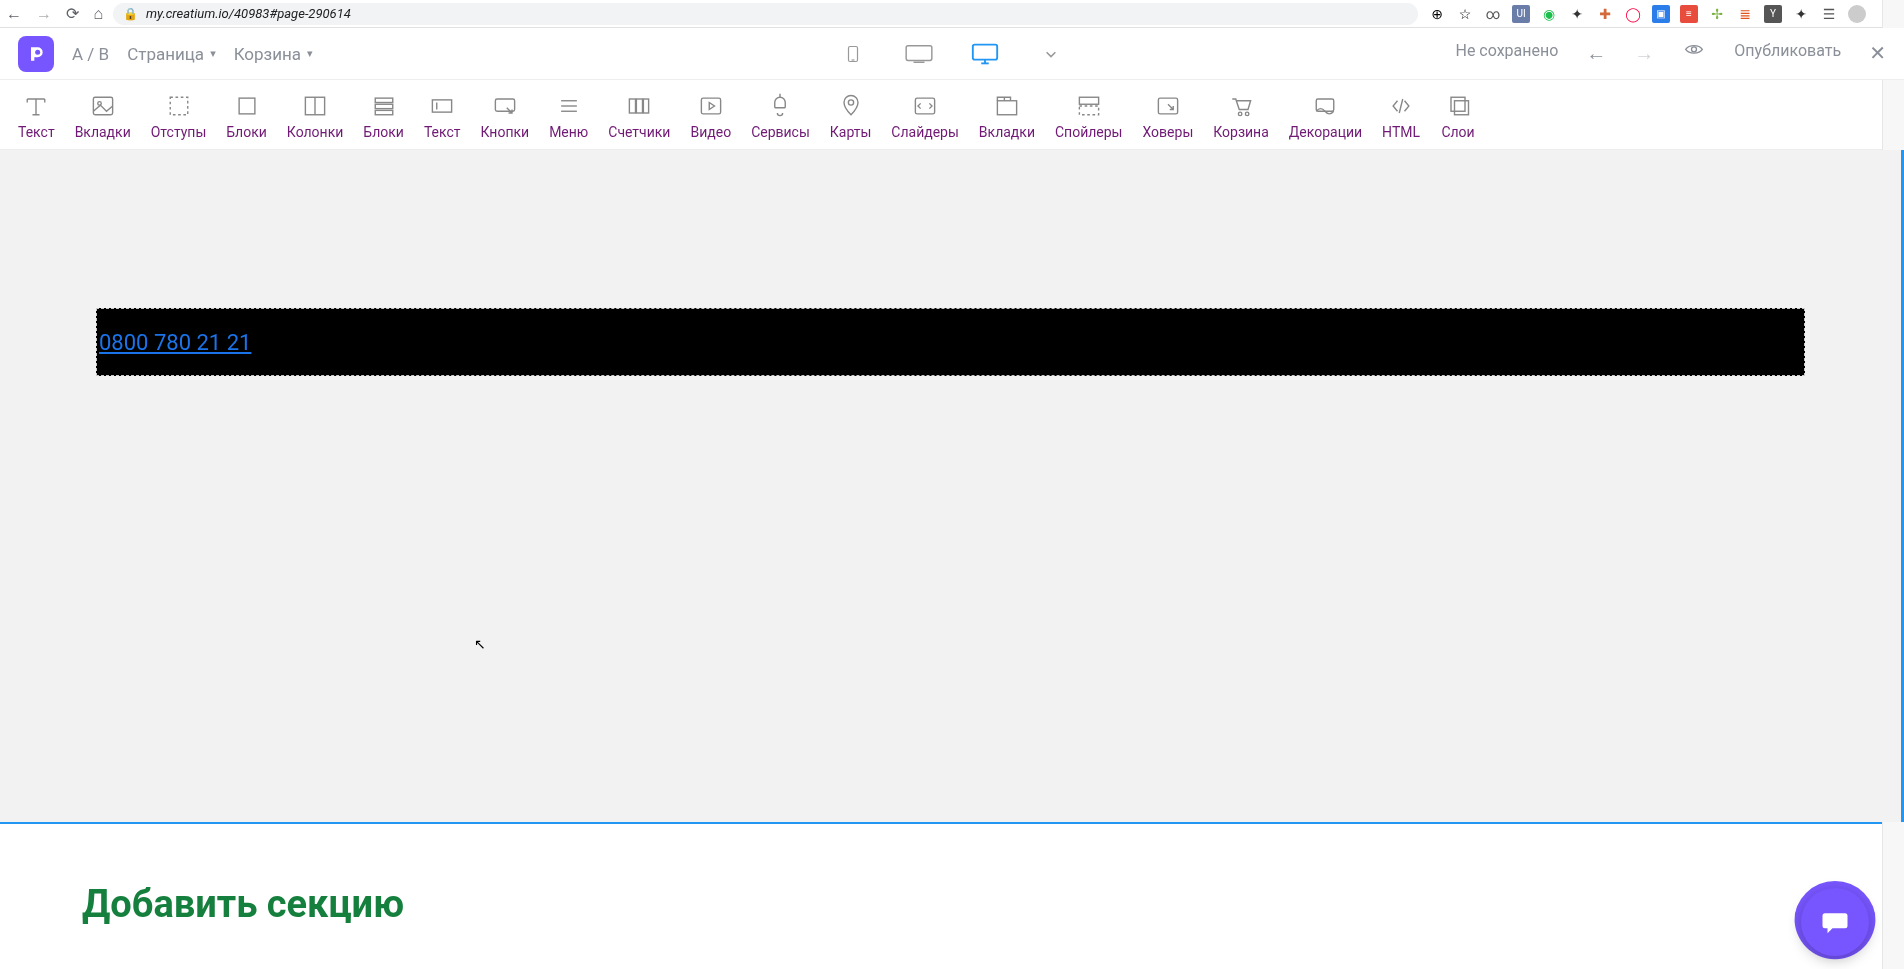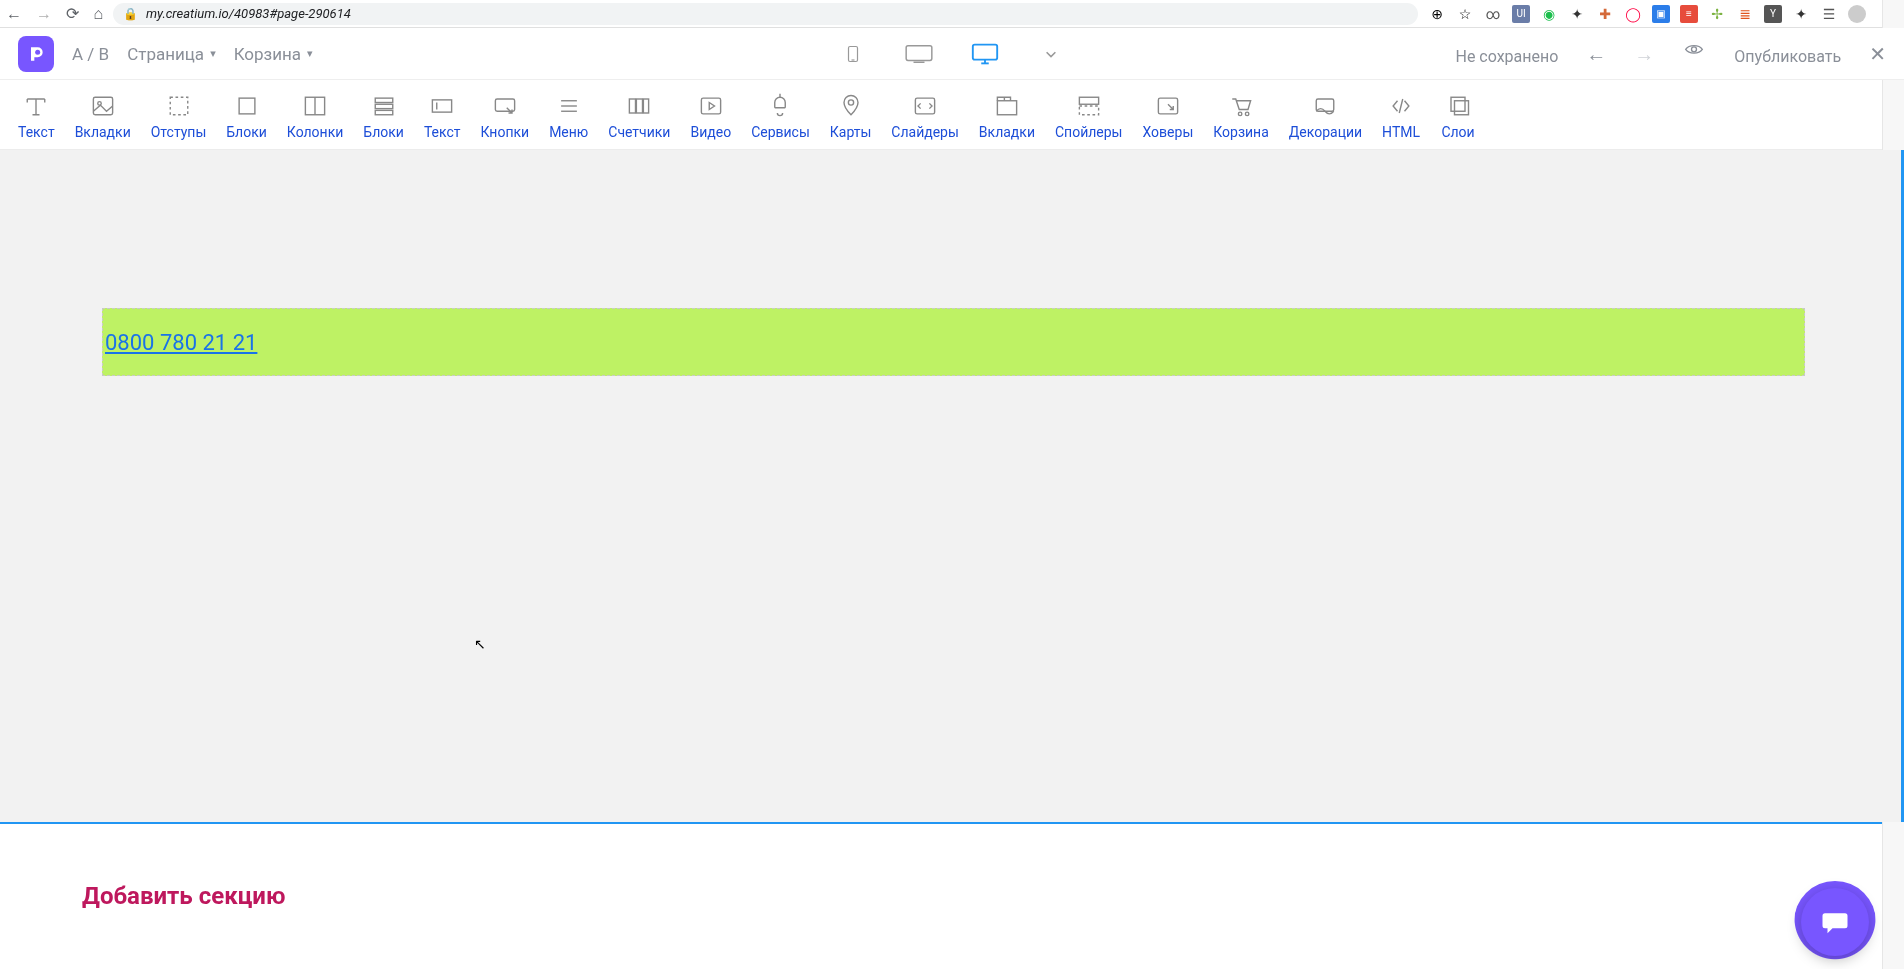--- a/index.html
+++ b/index.html
@@ -18,39 +18,39 @@
 
   
   .app-header { height: 52px; background: #fff; display: flex; align-items: center; padding: 0 18px; gap: 18px; position: relative; border-bottom: 1px solid #eee; }
   .logo { width: 36px; height: 36px; border-radius: 8px; background: #7856ff; display: flex; align-items: center; justify-content: center; color: #fff; font-weight: 700; font-size: 18px; }
   .hdr-item { color: #8a8f98; font-size: 17px; display: flex; align-items: center; gap: 6px; cursor: pointer; }
   .hdr-item .chev { font-size: 11px; }
   .hdr-center { position: absolute; left: 50%; transform: translateX(-50%); display: flex; align-items: center; gap: 36px; }
   .dev-icon { width: 30px; height: 24px; display: flex; align-items: center; justify-content: center; }
   .dev-icon svg { display: block; }
   .dev-sel svg rect, .dev-sel svg line { stroke: #2196f3 !important; }
-  .hdr-right { position: absolute; right: 18px; display: flex; align-items: flex-end; gap: 28px; color: #8a8f98; }
+  .hdr-right { position: absolute; right: 18px; display: flex; align-items: flex-start; gap: 28px; color: #8a8f98; }
   .hdr-right .txt { font-size: 16px; }
   .hdr-right .ico { font-size: 20px; }
 
   
   .tool-row { height: 70px; background: #fff; display: flex; align-items: center; padding: 2px 8px 0 8px; gap: 0; border-bottom: 1px solid #ececec; }
   .tool { display: flex; flex-direction: column; align-items: center; justify-content: center; gap: 4px; padding: 0 10px; color: #5f6368; cursor: pointer; min-width: 56px; }
   .tool svg { width: 30px; height: 28px; stroke: #888; fill: none; stroke-width: 1.6; }
-  .tool span { font-size: 14px; color: #1d4ed8; }
+  .tool span { font-size: 14px; color: #701a75; }
 
   
   .canvas { position: relative; height: 672px; background: #f2f2f2; border-right: 3px solid #2196f3; }
-  .section-box { position: absolute; left: 102px; top: 158px; right: 96px; height: 68px; border: 1px dashed #c9c9c9; display: flex; align-items: center; padding-left: 2px; background: #bef264; }
+  .section-box { position: absolute; left: 96px; top: 158px; right: 96px; height: 68px; border: 1px dashed #c9c9c9; display: flex; align-items: center; padding-left: 2px; background: #000000; }
   .phone-link { color: #1a73e8; text-decoration: underline; font-size: 22px; }
   .cursor-arrow { position: absolute; left: 474px; top: 486px; font-size: 14px; color: #000; }
 
   
   .add-sec-wrap { border-top: 2px solid #2196f3; padding: 58px 82px 0; background: #fff; }
-  .add-sec { font-size: 24px; font-weight: 700; color: #be185d; }
+  .add-sec { font-size: 38px; font-weight: 700; color: #15803d; }
 
   
   .chat { position: absolute; right: 28px; bottom: 6px; width: 82px; height: 82px; border-radius: 50%; background: radial-gradient(circle at 50% 46%, #7856ff 40px, rgba(120,86,255,0) 41px); display: flex; align-items: center; justify-content: center; }
   .chat-inner { width: 68px; height: 68px; border-radius: 50%; background: #7856ff; display: flex; align-items: center; justify-content: center; box-shadow: 0 4px 14px rgba(0,0,0,.25); }
 
   
   .page-scroll { position: absolute; top: 0; right: 0; width: 22px; height: 969px; background: #f7f7f7; border-left: 1px solid #e6e6e6; }
 </style>
 </head>
 <body>

